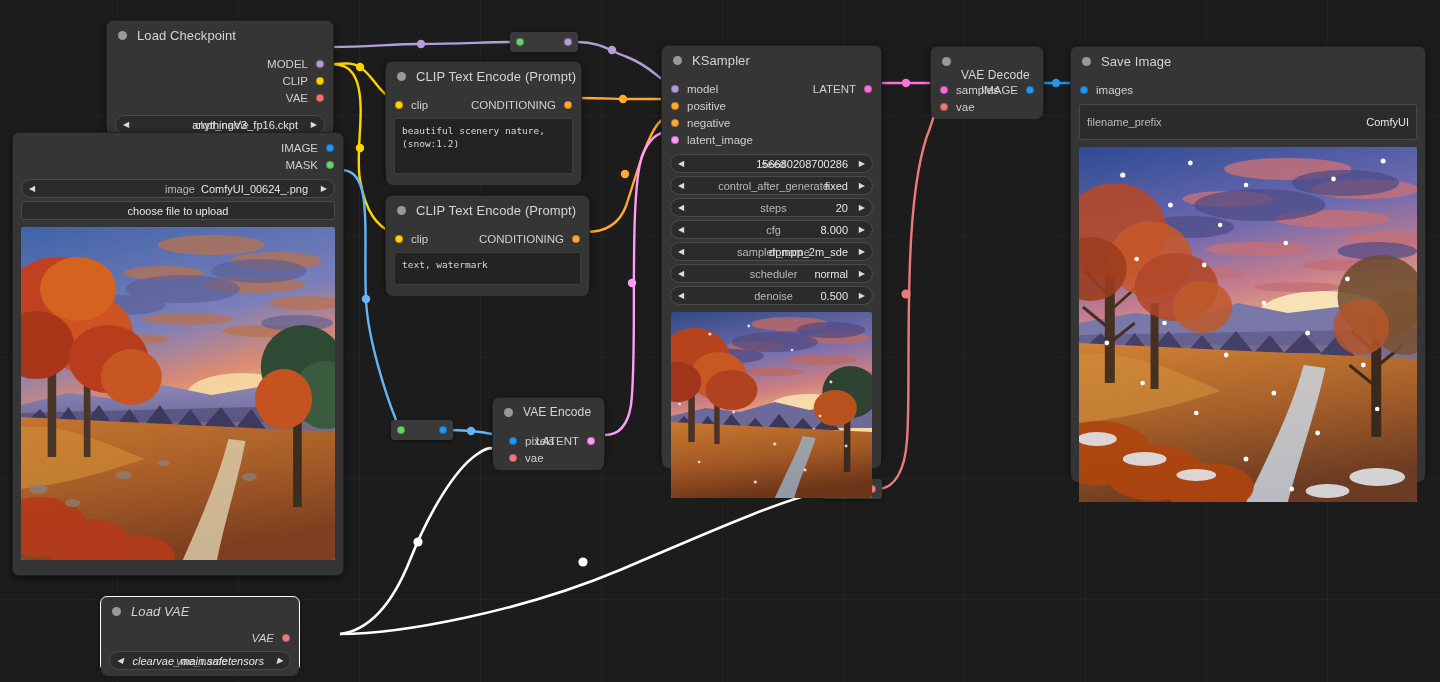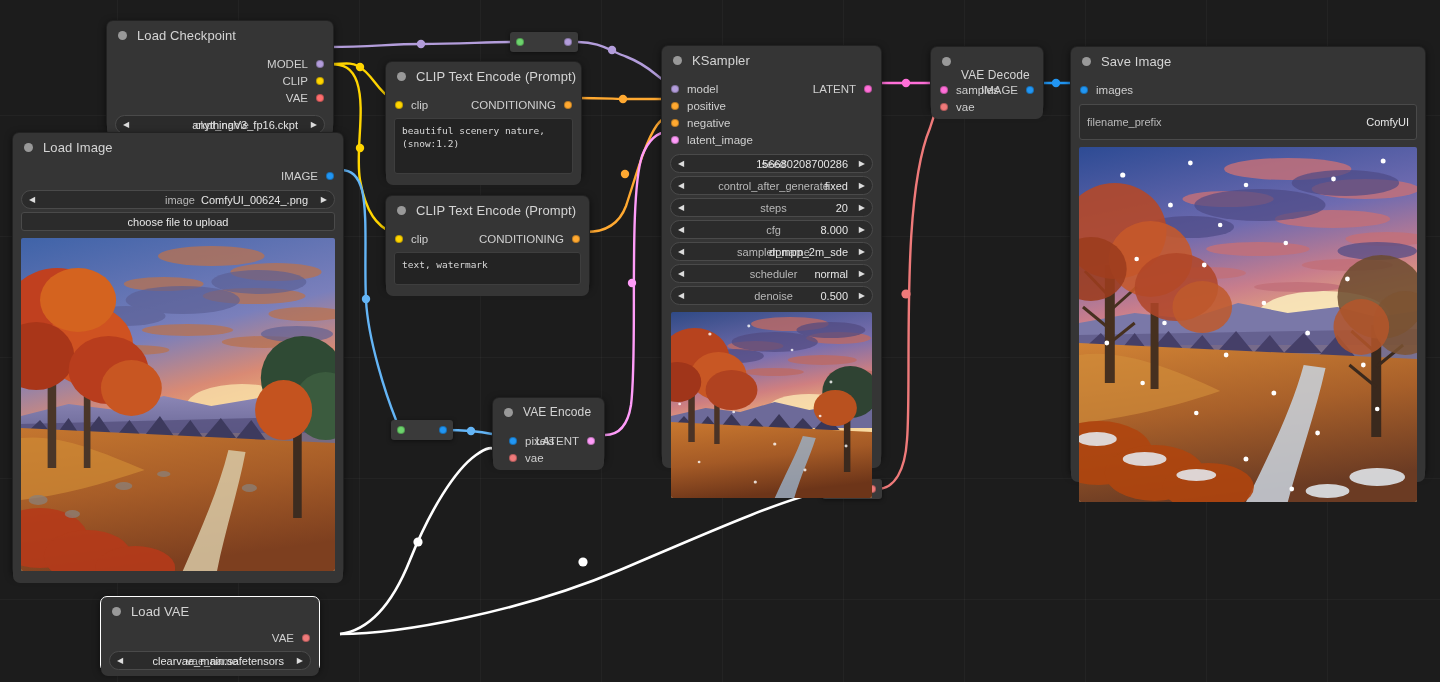--- a/index.html
+++ b/index.html
@@ -199,29 +199,31 @@
       <div class="widget" style="margin-top:9px;">
         <span class="arrow">◀</span>
         <span class="wname">ckpt_name</span>
         <span class="wval" style="left:auto;right:26px;text-align:right;">anythingV3_fp16.ckpt</span>
         <span class="arrow">▶</span>
       </div>
     </div>
   </div>
 
   <div class="node" style="left:12px; top:132px; width:332px; height:444px;">
-    <div class="node-title">
-      <span class="title-dot"></span>
-      <span>Load Image</span>
-    </div>
     <div class="node-body" style="height:416px;">
       <div class="slot-row" style="margin-top:6px;">
         <div class="slot out">
           <span class="dot" style="background:#2196f3;"></span>
           <span>IMAGE</span>
+        </div>
+      </div>
+      <div class="slot-row">
+        <div class="slot out">
+          <span class="dot" style="background:#6dd36d;"></span>
+          <span>MASK</span>
         </div>
       </div>
       <div class="widget" style="margin-top:6px;">
         <span class="arrow">◀</span>
         <span class="wname">image</span>
         <span class="wval" style="left:auto;right:26px;text-align:right;">ComfyUI_00624_.png</span>
         <span class="arrow">▶</span>
       </div>
       <div class="widget btn">
         <span class="wval">choose file to upload</span>
@@ -689,21 +691,21 @@
       </div>
       <div class="slot-row">
         <div class="slot in">
           <span class="dot" style="background:#ef7a7a;"></span>
           <span>vae</span>
         </div>
       </div>
     </div>
   </div>
 
-  <div class="node selected" style="left:100px; top:596px; width:220px; height:76px;">
+  <div class="node selected" style="left:100px; top:596px; width:200px; height:76px;font-style:italic;">
     <div class="node-title">
       <span class="title-dot"></span>
       <span>Load VAE</span>
     </div>
     <div class="node-body" style="height:47px;">
       <div class="slot-row" style="margin-top:4px;">
         <div class="slot out">
           <span class="dot" style="background:#ef7a7a;"></span>
           <span>VAE</span>
         </div>

